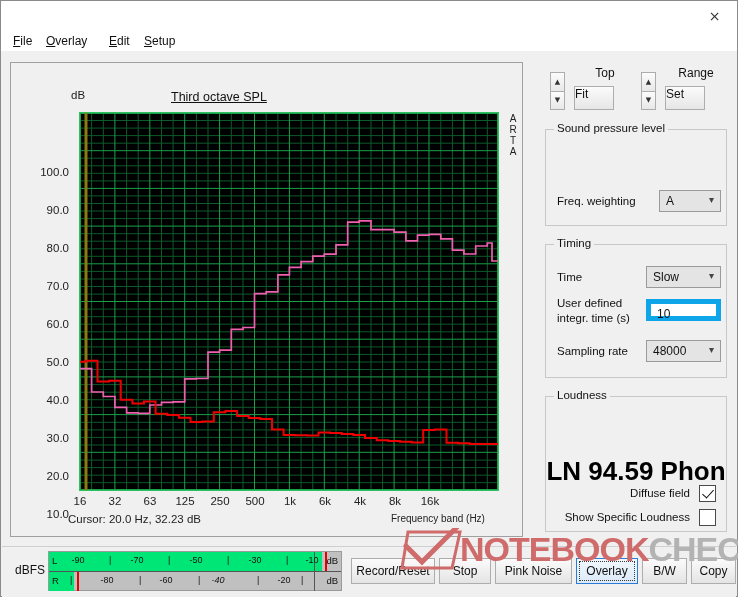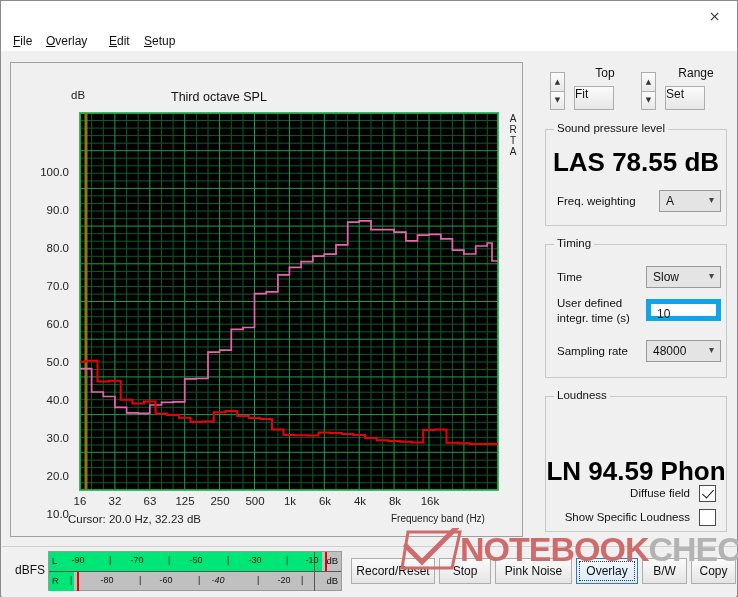--- a/index.html
+++ b/index.html
@@ -82,21 +82,21 @@
     overflow: hidden;
   }
   .plot-svg { position: absolute; left: 0; top: 0; }
 
   .ax-dB {
     position: absolute; left: 60px; top: 26px;
     font-size: 11.5px; color: #222;
   }
   .plot-title {
     position: absolute; left: 160px; top: 27px;
-    font-size: 12.5px; color: #111;
+    font-size: 12.5px; color: #111; text-decoration: underline;
   }
   .arta {
     position: absolute; left: 495px; top: 50px;
     width: 14px;
     font-size: 10px; color: #222;
     line-height: 11px;
     text-align: center;
   }
   .ylabel {
     position: absolute;
@@ -513,21 +513,20 @@
         <div class="spin">
           <button>▲</button>
           <button>▼</button>
         </div>
         <div class="spin-label">Range</div>
         <div class="spin-btn">Set</div>
       </div>
 
       <div class="gbox" style="left:14px; top:67px; width:182px; height:97px;">
         <span class="legend">Sound pressure level</span>
-        <div class="bignum" style="top:17px;">LAS 78.55 dB</div>
         <div class="row-label" style="left:11px; top:65px;">Freq. weighting</div>
         <div class="combo" style="left:113px; top:60px; width:62px;">
           <span class="val">A</span>
           <span class="chev">▾</span>
         </div>
       </div>
 
       <div class="gbox" style="left:14px; top:182px; width:182px; height:134px;">
         <span class="legend">Timing</span>
         <div class="row-label" style="left:11px; top:26px;">Time</div>

